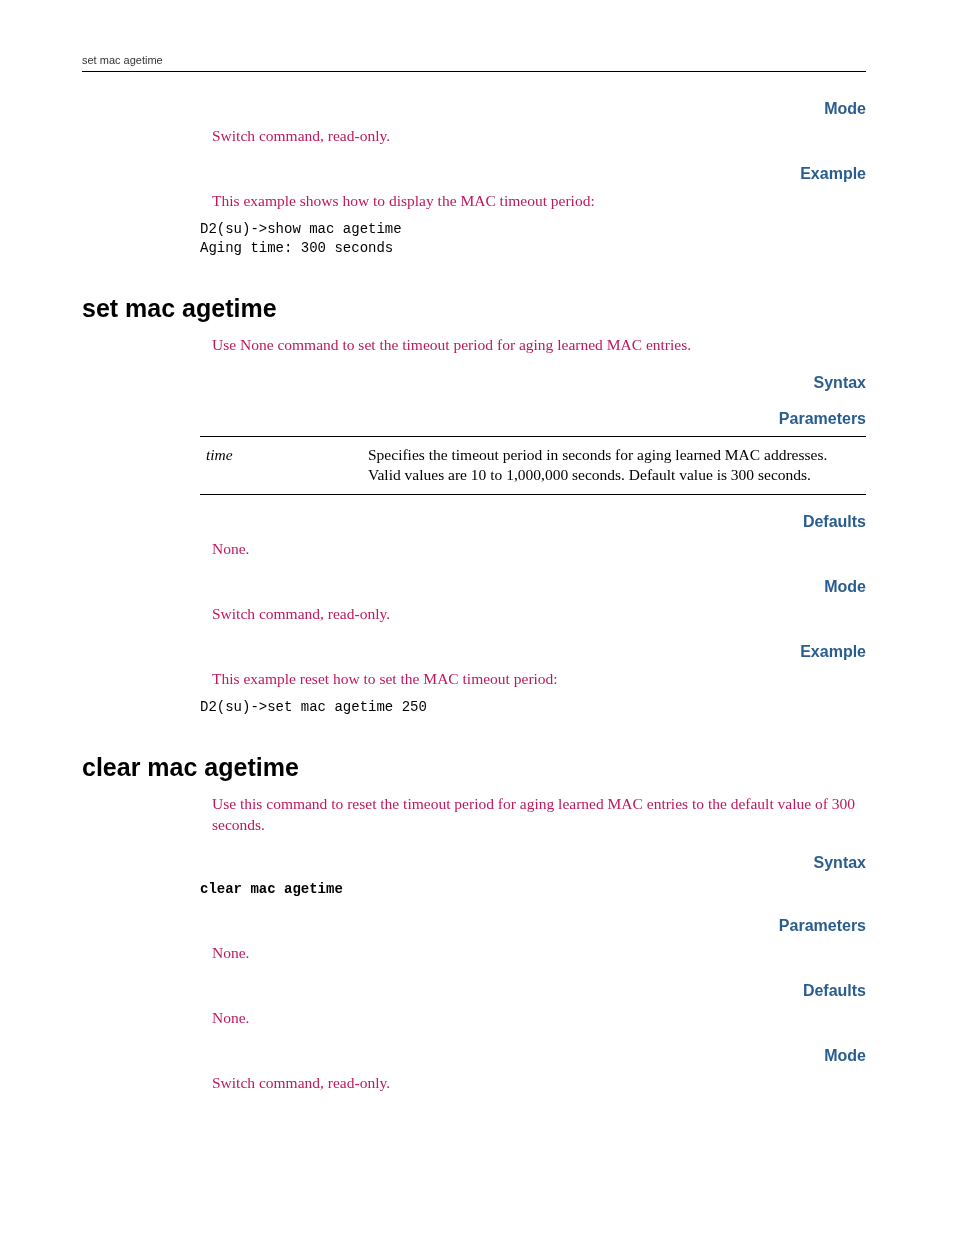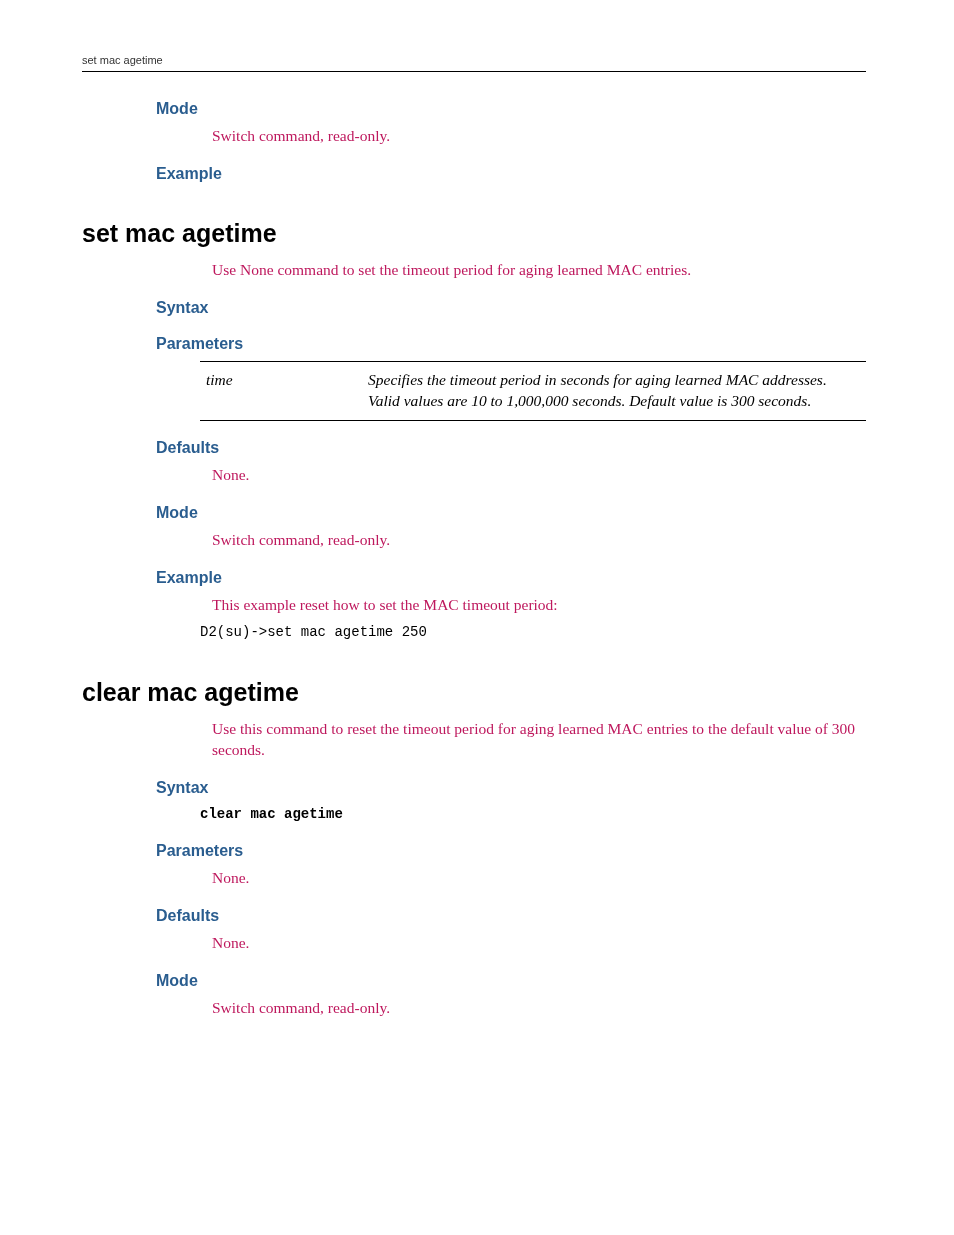--- a/index.html
+++ b/index.html
@@ -24,20 +24,21 @@
   }
   .content {
     padding-left: 74px;
   }
   .subhead {
     font-family: Helvetica, Arial, sans-serif;
     font-weight: bold;
     font-size: 16px;
     color: #2a5d8f;
     margin: 18px 0 8px 0;
+    text-align: right;
   }
   .body-text {
     font-size: 15.5px;
     line-height: 1.35;
     margin: 0 0 8px 56px;
     color: #be185d;
   }
   pre.code {
     font-family: "Courier New", Courier, monospace;
     font-size: 14px;
@@ -58,21 +59,20 @@
     border-collapse: collapse;
     width: 100%;
     margin: 4px 0 6px 44px;
     width: calc(100% - 44px);
   }
   table.param td {
     vertical-align: top;
     padding: 8px 6px;
     font-size: 15.5px;
     line-height: 1.35;
-    font-style: italic;
   }
   table.param tr.rule td {
     border-top: 1px solid #000;
     border-bottom: 1px solid #000;
   }
   table.param td.pname {
     width: 150px;
     font-style: italic;
   }
 </style>
@@ -82,20 +82,23 @@
 <div class="page">
 
   <div class="running-header">set mac agetime</div>
 
   <div class="content">
 
     <div class="subhead">Mode</div>
     <p class="body-text">Switch command, read-only.</p>
 
     <div class="subhead">Example</div>
+    <p class="body-text">This example shows how to display the MAC timeout period:</p>
+    <pre class="code">D2(su)-&gt;show mac agetime
+Aging time: 300 seconds</pre>
 
     <h1 class="cmd" style="margin-left:-74px;">set mac agetime</h1>
     <p class="body-text">Use None command to set the timeout period for aging learned MAC entries.</p>
 
     <div class="subhead">Syntax</div>
 
     <div class="subhead">Parameters</div>
     <table class="param">
       <tbody>
           <tr class="rule">

